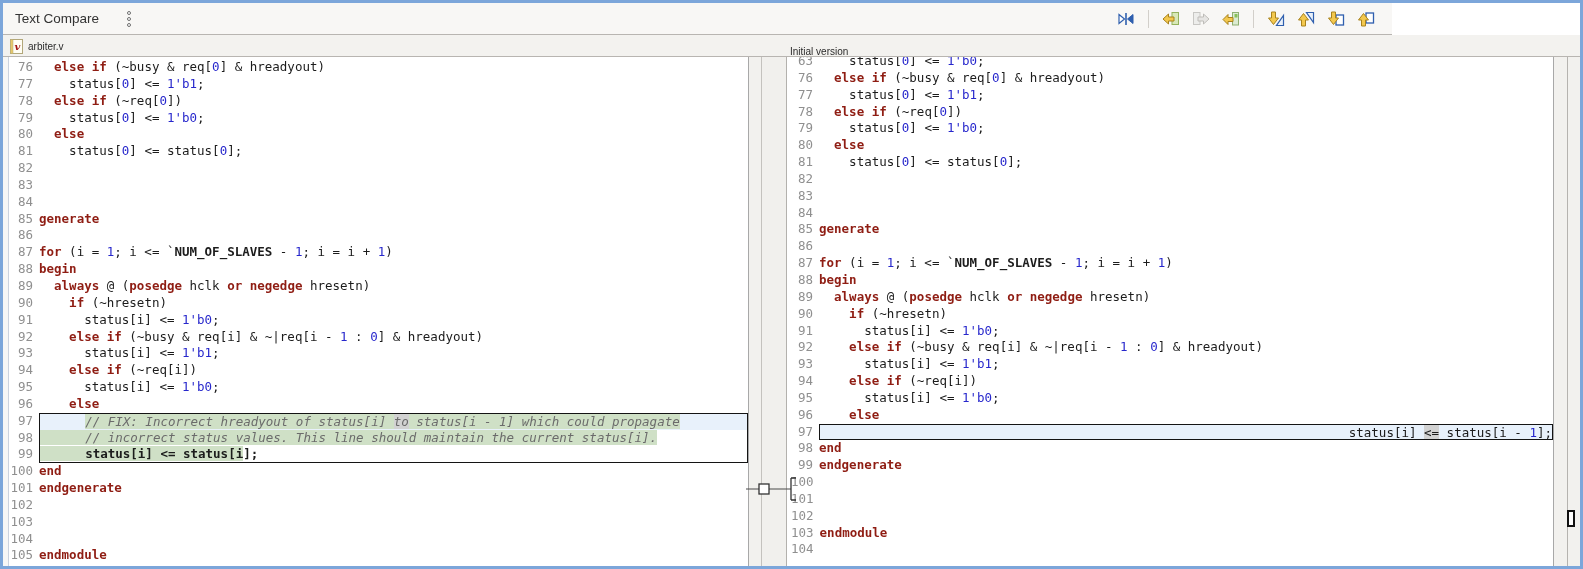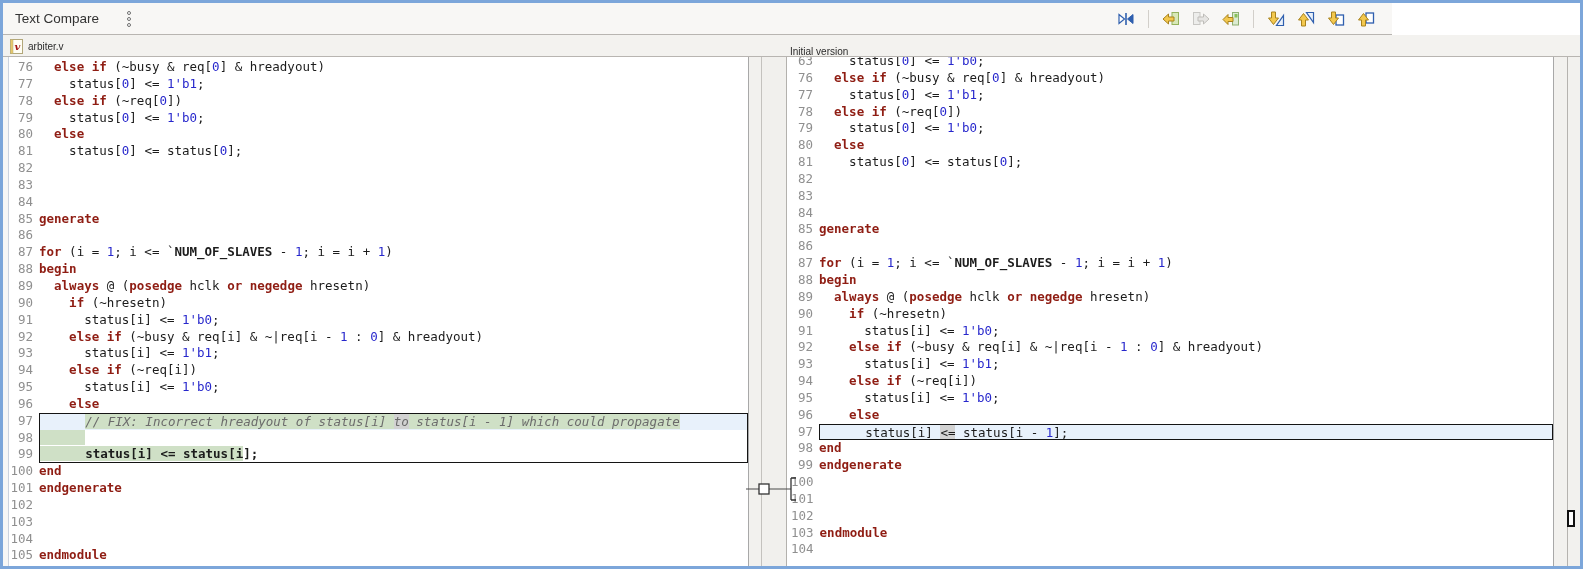--- a/index.html
+++ b/index.html
@@ -54,21 +54,21 @@
   .tk-k{color:var(--kw,#8f1d13);font-weight:bold;}
   .tk-n{color:var(--num,#2727cc);}
   .tk-c{color:var(--cmt,#6b6b6b);font-style:italic;}
   .tk-m{font-weight:bold;color:var(--plain,#1c1c1c);}
   .hl-g{background:var(--diffgreen,#cfe0c6);}
   .hl-y{background:var(--diffgray,#d2d2d2);}
   .row-blue{background:var(--diffblue,#e8f1fb);}
   .bc-top{border-top:1.5px solid var(--boxborder,#141414);border-left:1.5px solid var(--boxborder,#141414);border-right:1.5px solid var(--boxborder,#141414);}
   .bc-mid{border-left:1.5px solid var(--boxborder,#141414);border-right:1.5px solid var(--boxborder,#141414);}
   .bc-bot{border-left:1.5px solid var(--boxborder,#141414);border-right:1.5px solid var(--boxborder,#141414);border-bottom:1.5px solid var(--boxborder,#141414);font-weight:bold;}
-  .bc-single{border:1.5px solid var(--boxborder,#141414);}
+  .bc-single{border:1.5px solid var(--boxborder,#141414);text-align:right;}
   
   .lstrip{position:absolute;left:745px;top:0;width:14px;height:509px;background:var(--strip,#f2f1ee);border-left:1px solid #a8a8a8;border-right:1px solid #c4c2be;}
   .cgutter{position:absolute;left:759px;top:0;width:24px;height:509px;background:#f1f0ed;}
   .rstrip{position:absolute;left:1550px;top:0;width:27px;height:509px;background:var(--strip,#f2f1ee);border-left:1px solid #a8a8a8;}
   .rstrip .track-line{position:absolute;left:13px;top:0;width:1px;height:509px;background:#b5b3af;}
   .ov-marker{position:absolute;left:1564px;top:453px;width:8px;height:17px;border:2px solid #111;background:#fdfdfd;cursor:pointer;}
   .connector{position:absolute;left:743px;top:415px;pointer-events:none;}
   .connector rect{pointer-events:auto;cursor:pointer;}
 </style>
 </head>
@@ -240,21 +240,21 @@
           <div class="crow">
             <span class="lnum">96</span>
             <span class="lcode"><span class="tk-p">    </span><span class="tk-k">else</span></span>
           </div>
           <div class="crow">
             <span class="lnum">97</span>
             <span class="lcode row-blue bc-top"><span class="tk-p">      </span><span class="tk-c hl-g">// FIX: Incorrect hreadyout of </span><span class="tk-c hl-g">status[i] </span><span class="tk-c hl-y">to</span><span class="tk-c hl-g"> status[i - 1] which could propagate</span></span>
           </div>
           <div class="crow">
             <span class="lnum">98</span>
-            <span class="lcode bc-mid"><span class="tk-p hl-g">      </span></span>
+            <span class="lcode bc-mid"><span class="tk-p hl-g">      </span><span class="tk-c hl-g">// incorrect status values. This line should maintain the current status[i].</span></span>
           </div>
           <div class="crow">
             <span class="lnum">99</span>
             <span class="lcode bc-bot"><span class="tk-p hl-g">      </span><span class="tk-p hl-g">status[i] &lt;= status[i</span><span class="tk-p">];</span></span>
           </div>
           <div class="crow">
             <span class="lnum">100</span>
             <span class="lcode"><span class="tk-k">end</span></span>
           </div>
           <div class="crow">

